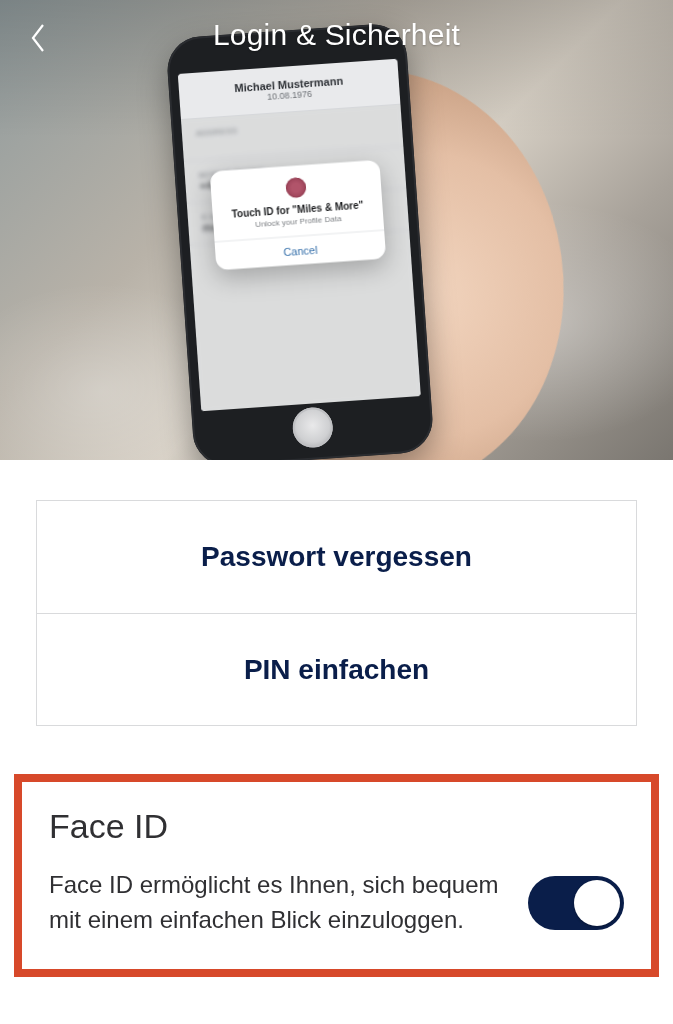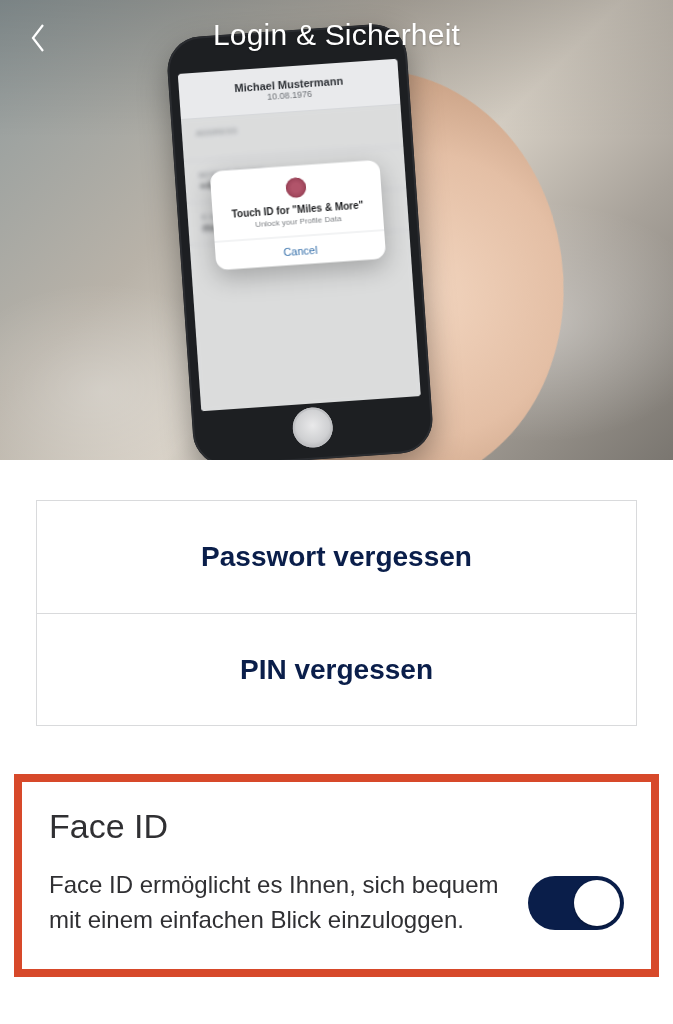--- a/index.html
+++ b/index.html
@@ -171,21 +171,21 @@
         <div class="tid-cancel">Cancel</div>
       </div>
     </div>
     <div class="home-btn"></div>
   </div>
 </div>
 
 <div class="content">
   <div class="btn-list">
     <div class="big-btn">Passwort vergessen</div>
-    <div class="big-btn">PIN vergessen</div>
+    <div class="big-btn">PIN einfachen</div>
   </div>
 </div>
 
 <div class="faceid-wrap">
   <div class="faceid-card">
     <div class="faceid-title">Face ID</div>
     <div class="faceid-row">
       <div class="faceid-desc">Face ID ermöglicht es Ihnen, sich bequem mit einem einfachen Blick einzuloggen.</div>
       <div class="toggle">
         <div class="knob"></div>

